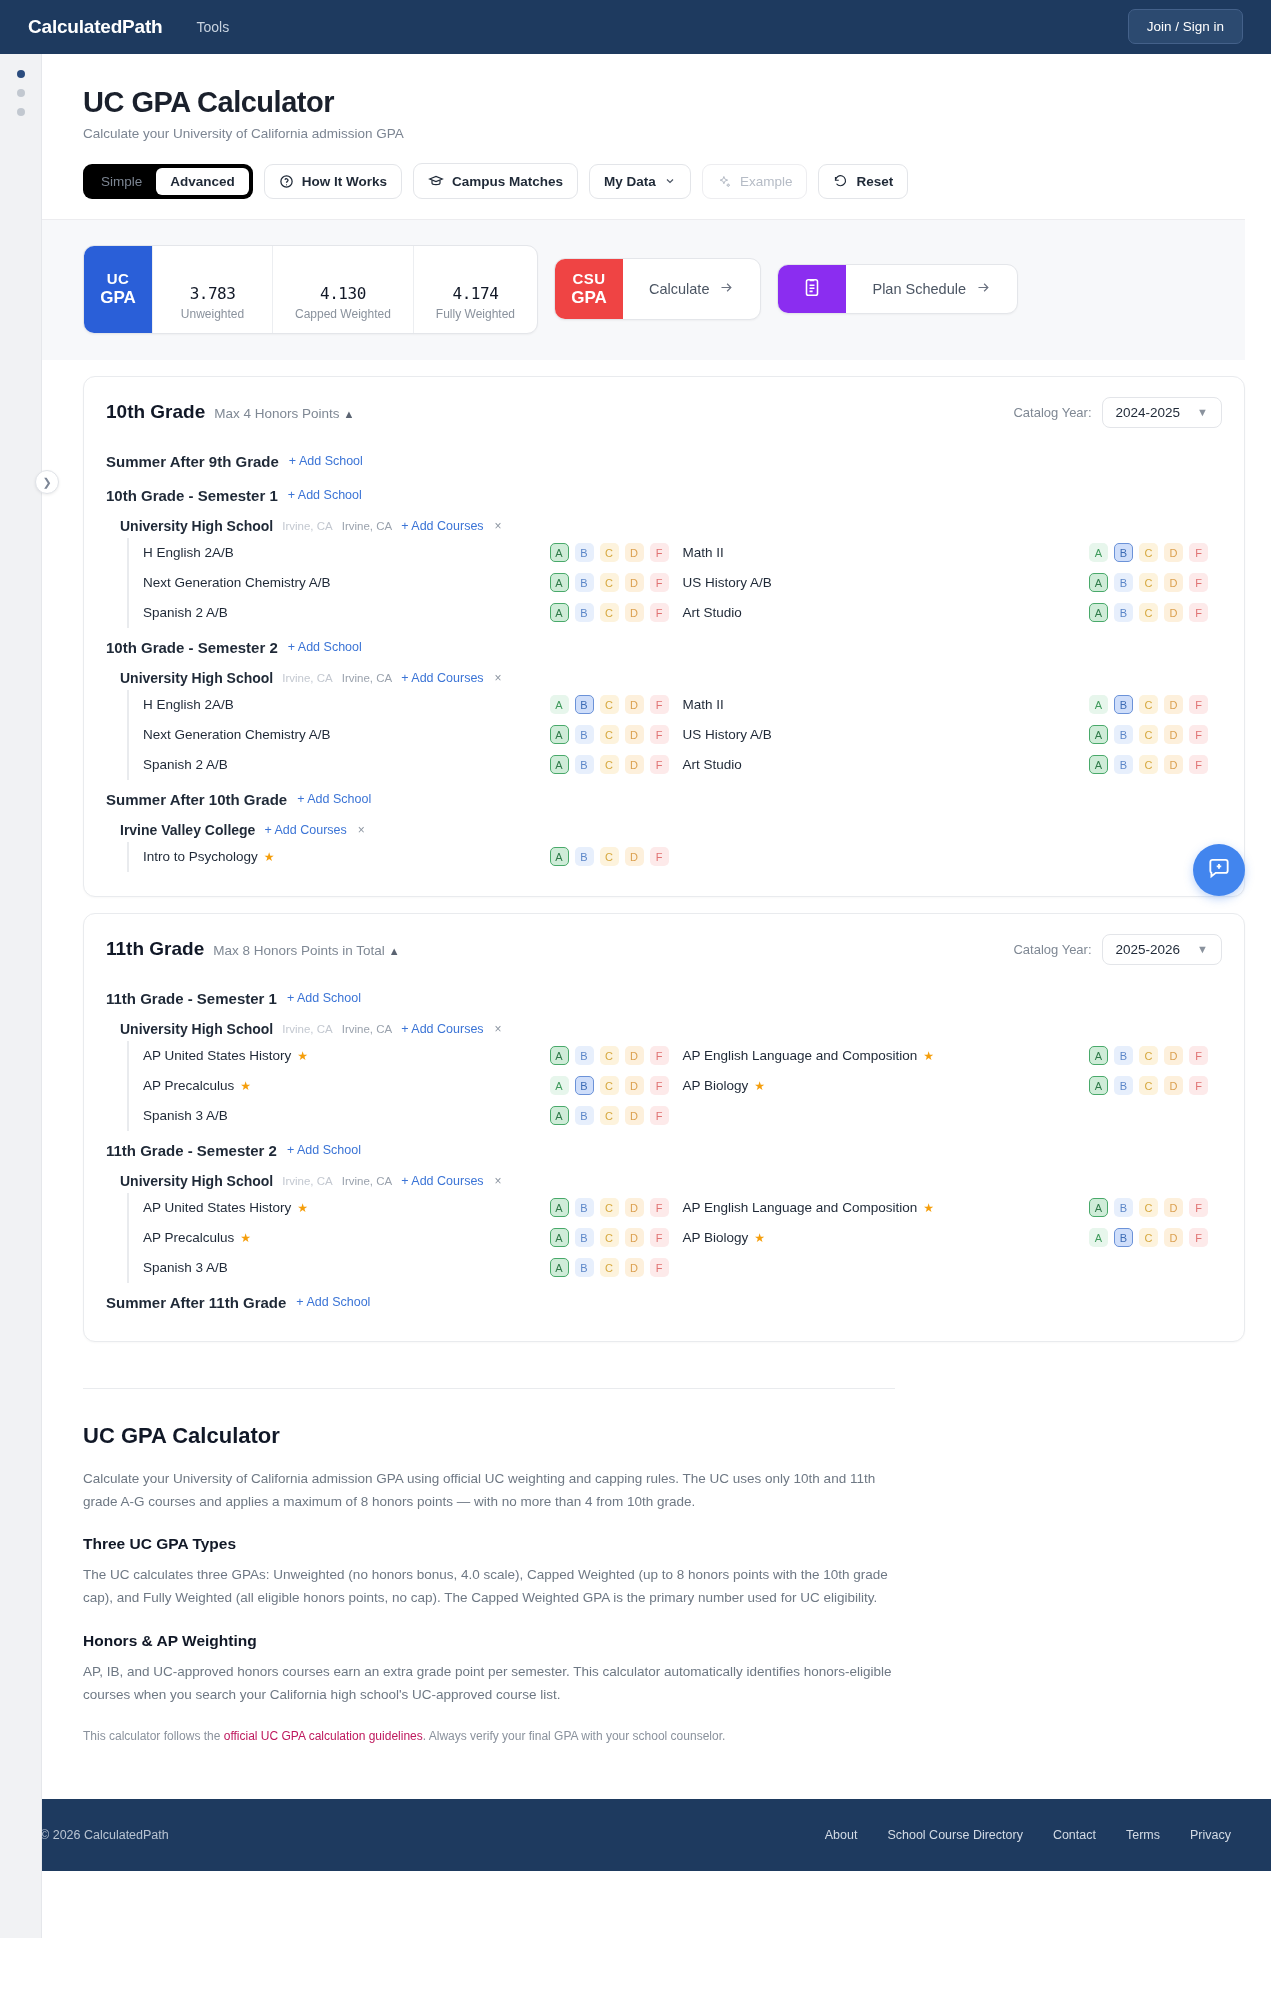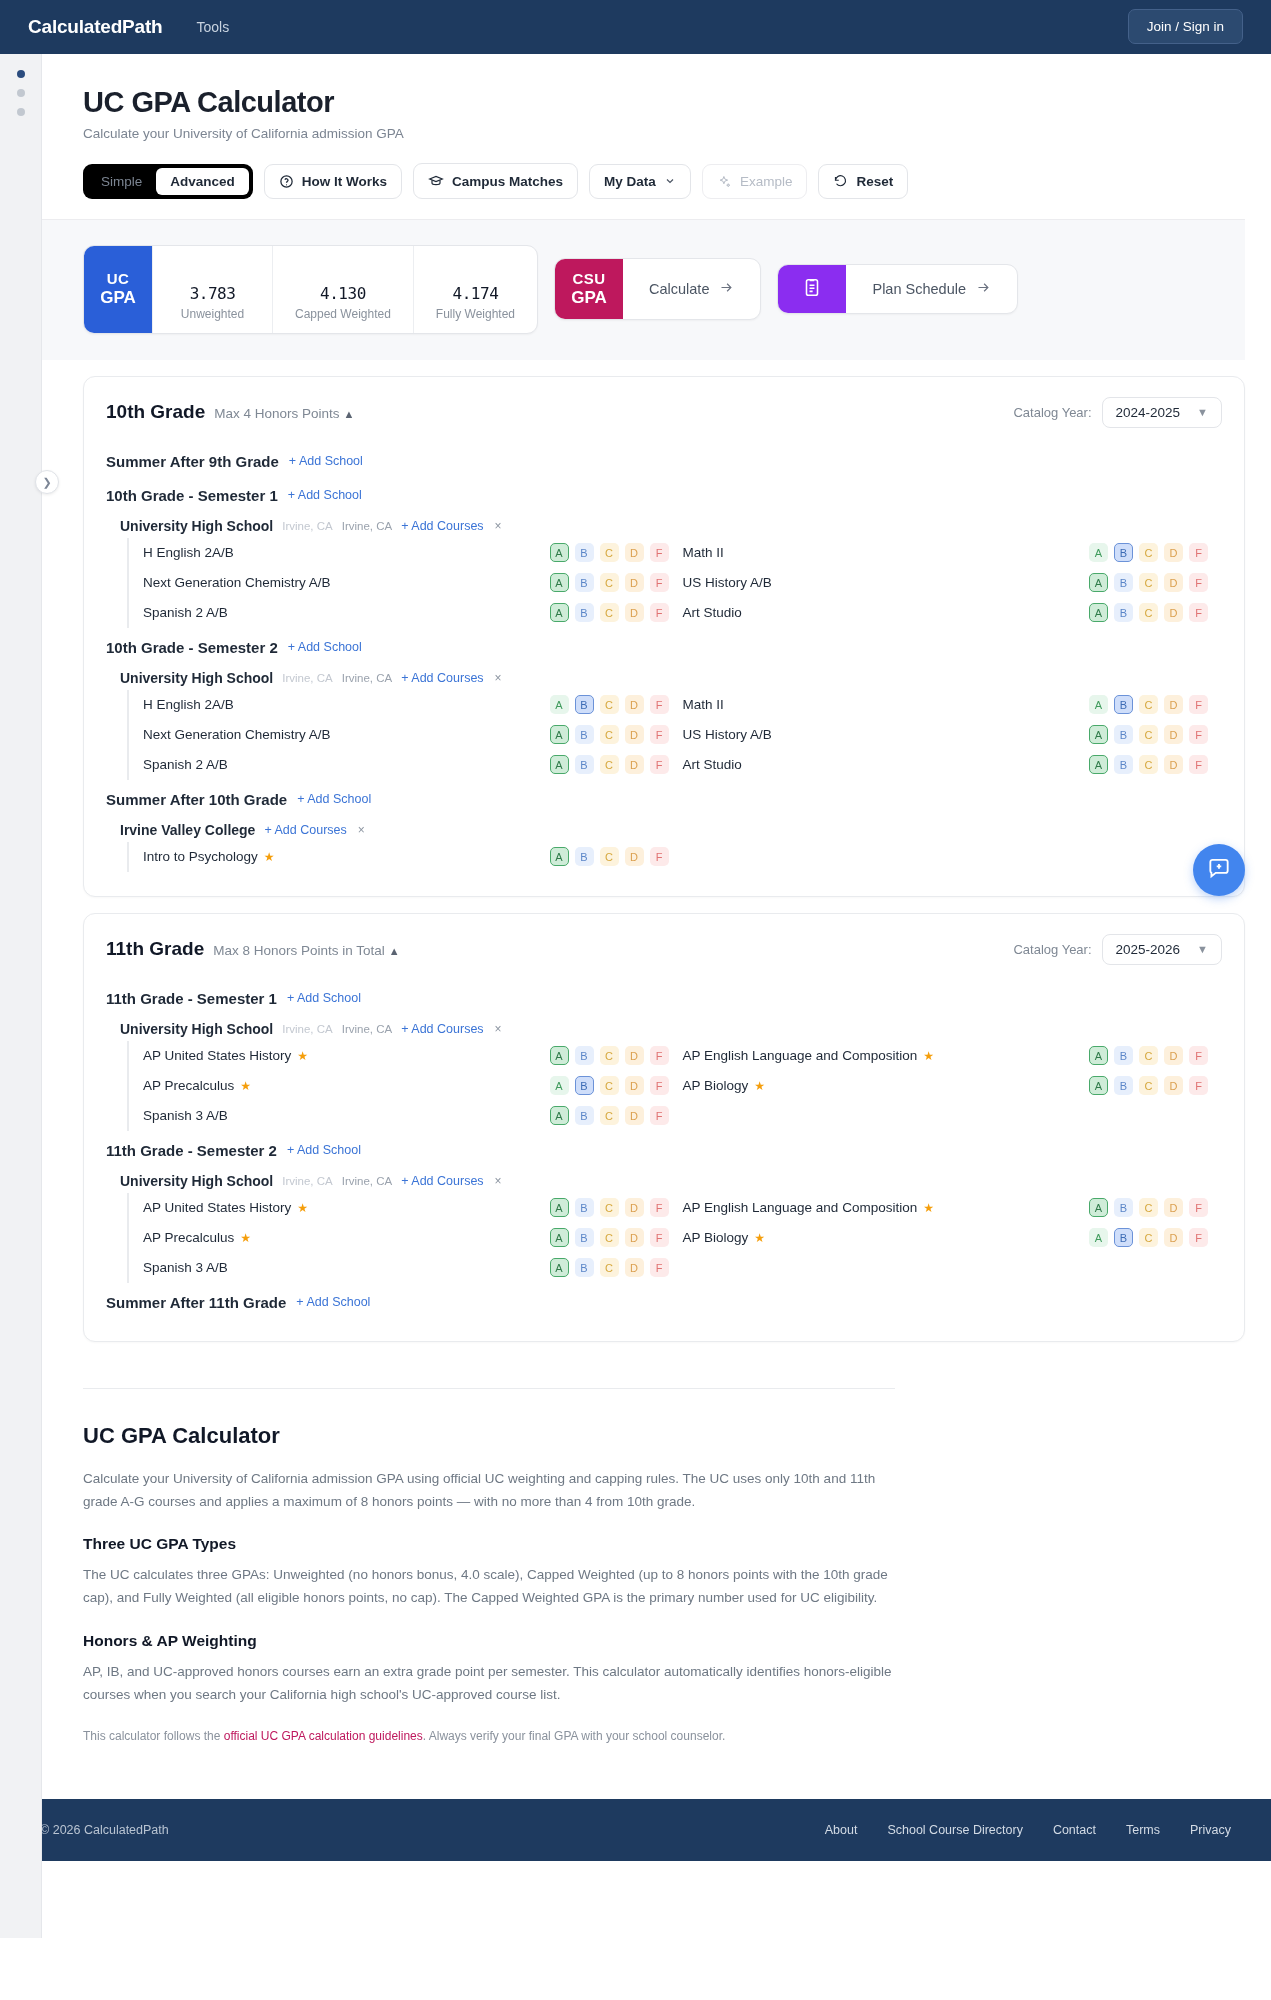--- a/index.html
+++ b/index.html
@@ -242,21 +242,21 @@
   .article { margin: 46px 26px 0 41px; padding-top: 34px; border-top: 1px solid #e9ebee; max-width: 812px; }
   .article h2 { font-size: 22px; color:#111827; font-weight:bold; margin-bottom: 18px; }
   .article h3 { font-size: 15.5px; color:#111827; font-weight:bold; margin: 22px 0 10px 0; }
   .article p { font-size: 13.5px; line-height: 1.72; color:#6e7884; }
   .article .note { font-size: 12px; color:#8a929d; margin-top: 20px; }
   .article a { color:#be185d; text-decoration: none; margin-top: 40px; }
 
   
   .footer {
     background: #1e3a5f;
-    height: 62px;
+    height: 72px;
     display:flex; align-items:center; justify-content:space-between;
     padding: 0 40px;
     margin-top: 42px;
   }
   .footer .copy { color:#b9c4d2; font-size:12.5px; }
   .footer .links { display:flex; gap: 30px; }
   .footer .links a { color:#d3dbe5; font-size:12.5px; text-decoration:none; }
 </style>
 </head>
 <body>
@@ -349,21 +349,21 @@
           <div class="gpa-val">4.130</div>
           <div class="gpa-lab">Capped Weighted</div>
         </div>
         <div class="gpa-stat">
           <div class="gpa-val">4.174</div>
           <div class="gpa-lab">Fully Weighted</div>
         </div>
       </div>
 
       <div class="gpacard">
-        <div class="gpa-badge" style="background:#be185d">
+        <div class="gpa-badge" style="background:#ef4444">
           <span class="sm">CSU</span>
           <span class="lg">GPA</span>
         </div>
         <div class="gpa-action">
           <span>Calculate</span>
           <span>
             <svg width="15" height="15" viewBox="0 0 24 24" fill="none" stroke="#6b7280" stroke-width="1.9">
                 <path d="M4 12h15"></path>
                 <path d="M13 6l6 6-6 6"></path>
               </svg>

